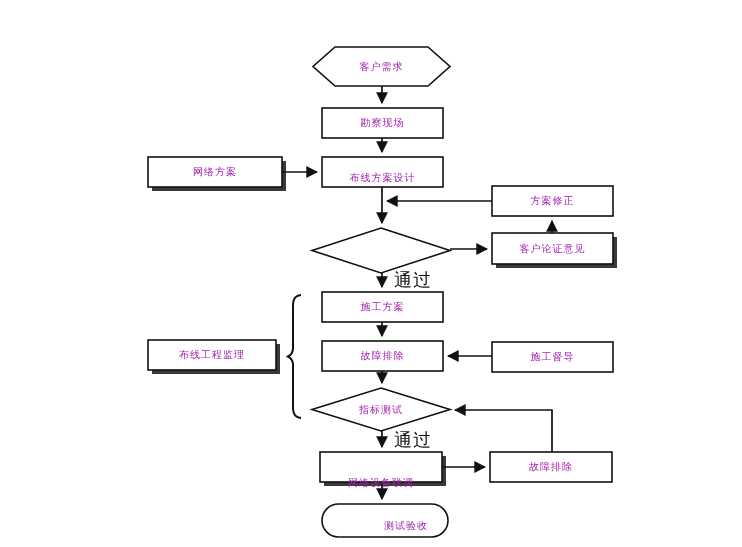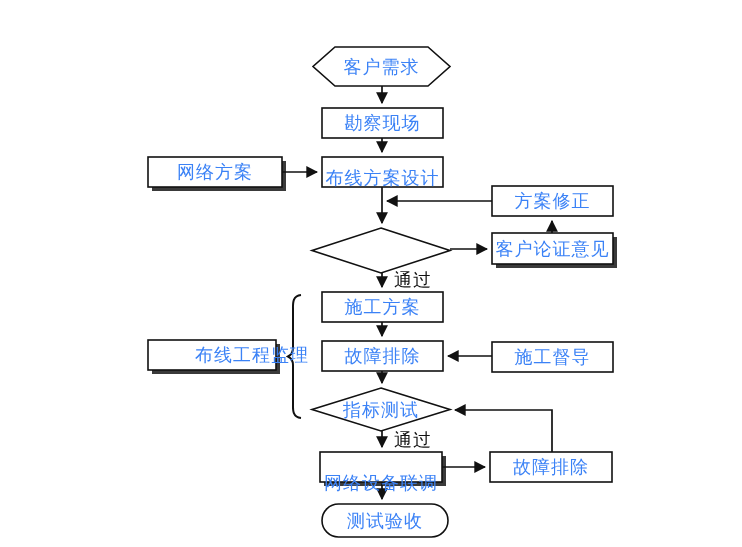--- a/index.html
+++ b/index.html
@@ -22,23 +22,23 @@
     top: 0;
     left: 0;
     width: 742px;
     height: 547px;
   }
   .node-label {
     position: absolute;
     display: flex;
     align-items: center;
     justify-content: center;
-    font-size: 18px;
+    font-size: 10px;
     letter-spacing: 1px;
-    color: #3b82f6;
+    color: #a21caf;
     white-space: nowrap;
     pointer-events: none;
     font-family: Liberation Serif, serif;
   }
   .edge-label {
     position: absolute;
     font-size: 18px;
     letter-spacing: 1px;
     color: #111111;
     white-space: nowrap;
@@ -116,24 +116,24 @@
     </g>
   </svg>
 
   <div class="node-label" style="left:313px; top:47px; width:137px; height:39px;">客户需求</div>
   <div class="node-label" style="left:322px; top:108px; width:121px; height:30px;">勘察现场</div>
   <div class="node-label" style="left:148px; top:157px; width:134px; height:30px;">网络方案</div>
   <div class="node-label" style="left:322px; top:157px; width:121px; height:42px;">布线方案设计</div>
   <div class="node-label" style="left:492px; top:186px; width:121px; height:30px;">方案修正</div>
   <div class="node-label" style="left:492px; top:233px; width:121px; height:31px;">客户论证意见</div>
   <div class="node-label" style="left:322px; top:292px; width:121px; height:30px;">施工方案</div>
-  <div class="node-label" style="left:148px; top:340px; width:128px; height:30px;padding-left:40px;">布线工程监理</div>
+  <div class="node-label" style="left:148px; top:340px; width:128px; height:30px;">布线工程监理</div>
   <div class="node-label" style="left:322px; top:341px; width:121px; height:30px;">故障排除</div>
   <div class="node-label" style="left:492px; top:342px; width:121px; height:30px;">施工督导</div>
   <div class="node-label" style="left:312px; top:388px; width:138px; height:43px;">指标测试</div>
   <div class="node-label" style="left:320px; top:452px; width:122px; height:30px;margin-top:16px;">网络设备联调</div>
   <div class="node-label" style="left:490px; top:452px; width:122px; height:30px;">故障排除</div>
-  <div class="node-label" style="left:322px; top:504px; width:126px; height:33px;">测试验收</div>
+  <div class="node-label" style="left:322px; top:504px; width:126px; height:44px;padding-left:21px;">测试验收</div>
 
   <div class="edge-label" style="left:394px; top:268px;">通过</div>
   <div class="edge-label" style="left:394px; top:428px;">通过</div>
 
 </div>
 
 </body></html>

